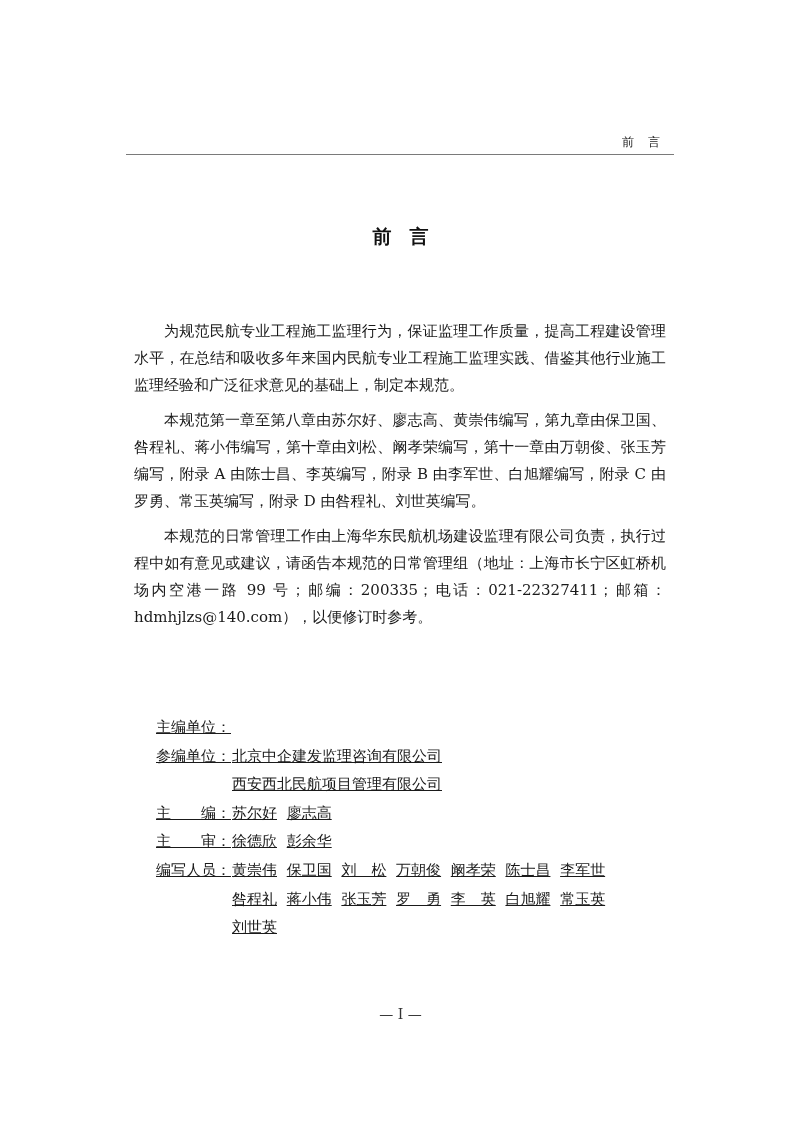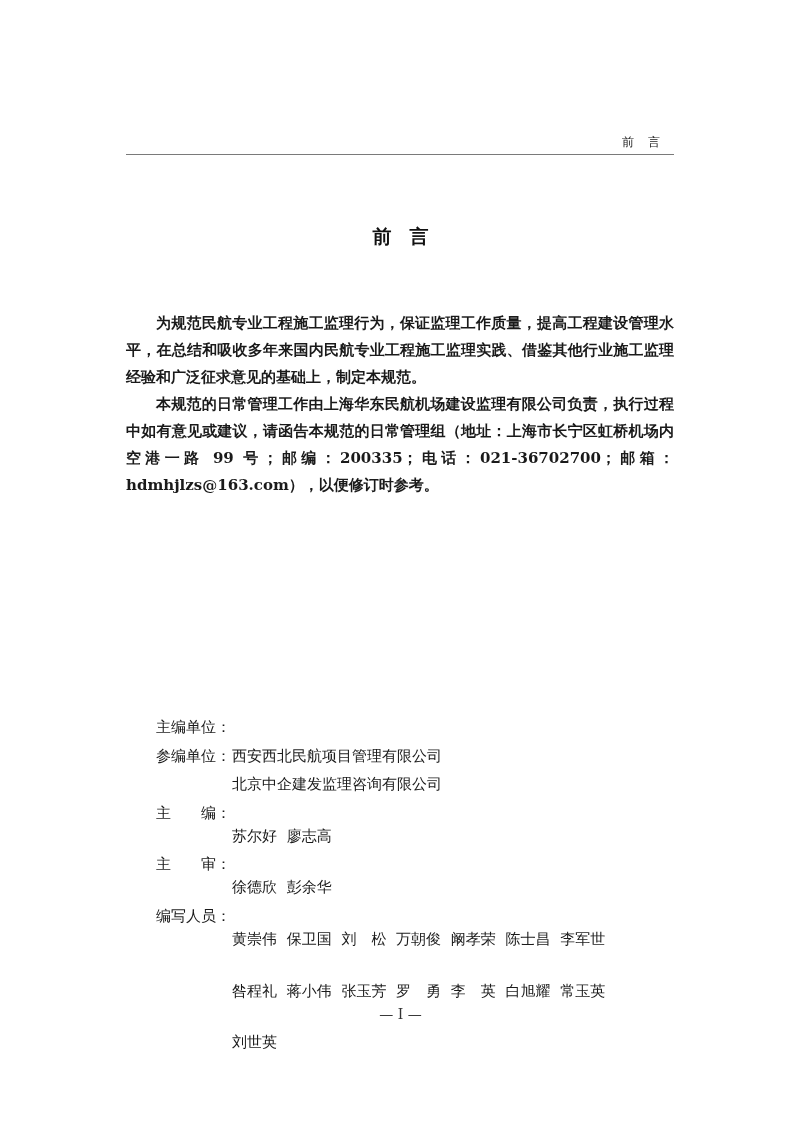--- a/index.html
+++ b/index.html
@@ -6,52 +6,53 @@
   body { width: 793px; height: 1122px; position: relative; overflow: hidden;
          font-family: "DejaVu Serif", "Liberation Serif", serif; color: #1a1a1a; }
   .page { position: absolute; left: 4px; top: 0; width: 793px; height: 1122px; }
   .running-head { position: absolute; left: 600px; width: 70px; top: 134px; text-align: right;
                   font-size: 12px; letter-spacing: 14px; margin-right: -14px; color: #222; }
   .head-rule { position: absolute; left: 122px; top: 154px; width: 548px; height: 0;
                border-top: 1.5px solid #7a7a7a; }
   .title { position: absolute; left: 0; width: 793px; top: 224px; text-align: center;
            font-size: 19px; font-weight: bold; letter-spacing: 18px; text-indent: 18px; color: #111; }
   .body { position: absolute; left: 122px; top: 310px; width: 548px; font-size: 15px; line-height: 27px; }
-  .para { margin: 0; text-indent: 30px; text-align: justify; text-align-last: left; font-weight: bold; }
+  .para { margin: 8px; text-indent: 30px; text-align: justify; text-align-last: left; }
   .credits { position: absolute; left: 152px; top: 713px; width: 520px; font-size: 15px; line-height: 28.6px; }
-  .crow { display: flex; }
+  .crow { display: flex; text-decoration: underline; }
   .clabel { width: 76px; flex: none; white-space: pre; }
   .cvals { flex: 1; }
-  .cline { display: flex; margin-top: 23px; }
+  .cline { display: flex; }
   .name { width: 54.7px; flex: none; white-space: pre; }
   .folio { position: absolute; left: 0; width: 793px; top: 1006px; text-align: center; font-size: 14px; color: #333; }
 </style>
 </head>
 <body>
 
 <div class="page">
   <div class="running-head">前言</div>
   <div class="head-rule"></div>
 
   <div class="title">前言</div>
 
   <div class="body">
     <p class="para">为规范民航专业工程施工监理行为，保证监理工作质量，提高工程建设管理水平，在总结和吸收多年来国内民航专业工程施工监理实践、借鉴其他行业施工监理经验和广泛征求意见的基础上，制定本规范。</p>
-    <p class="para">本规范的日常管理工作由上海华东民航机场建设监理有限公司负责，执行过程中如有意见或建议，请函告本规范的日常管理组（地址：上海市长宁区虹桥机场内空港一路 99 号；邮编：200335；电话：021-36702700；邮箱：hdmhjlzs@163.com），以便修订时参考。</p>
+    <p class="para">本规范第一章至第八章由苏尔好、廖志高、黄崇伟编写，第九章由保卫国、咎程礼、蒋小伟编写，第十章由刘松、阚孝荣编写，第十一章由万朝俊、张玉芳编写，附录 A 由陈士昌、李英编写，附录 B 由李军世、白旭耀编写，附录 C 由罗勇、常玉英编写，附录 D 由咎程礼、刘世英编写。</p>
+    <p class="para">本规范的日常管理工作由上海华东民航机场建设监理有限公司负责，执行过程中如有意见或建议，请函告本规范的日常管理组（地址：上海市长宁区虹桥机场内空港一路 99 号；邮编：200335；电话：021-22327411；邮箱：hdmhjlzs@140.com），以便修订时参考。</p>
   </div>
 
   <div class="credits">
     <div class="crow">
       <span class="clabel">主编单位：</span>
     </div>
     <div class="crow">
       <span class="clabel">参编单位：</span>
       <div class="cvals">
+        <div>北京中企建发监理咨询有限公司</div>
         <div>西安西北民航项目管理有限公司</div>
-        <div>北京中企建发监理咨询有限公司</div>
       </div>
     </div>
     <div class="crow">
       <span class="clabel">主　　编：</span>
       <div class="cvals">
           <div class="cline">
         <span class="name">苏尔好</span>
         <span class="name">廖志高</span>
       </div>
         </div>

